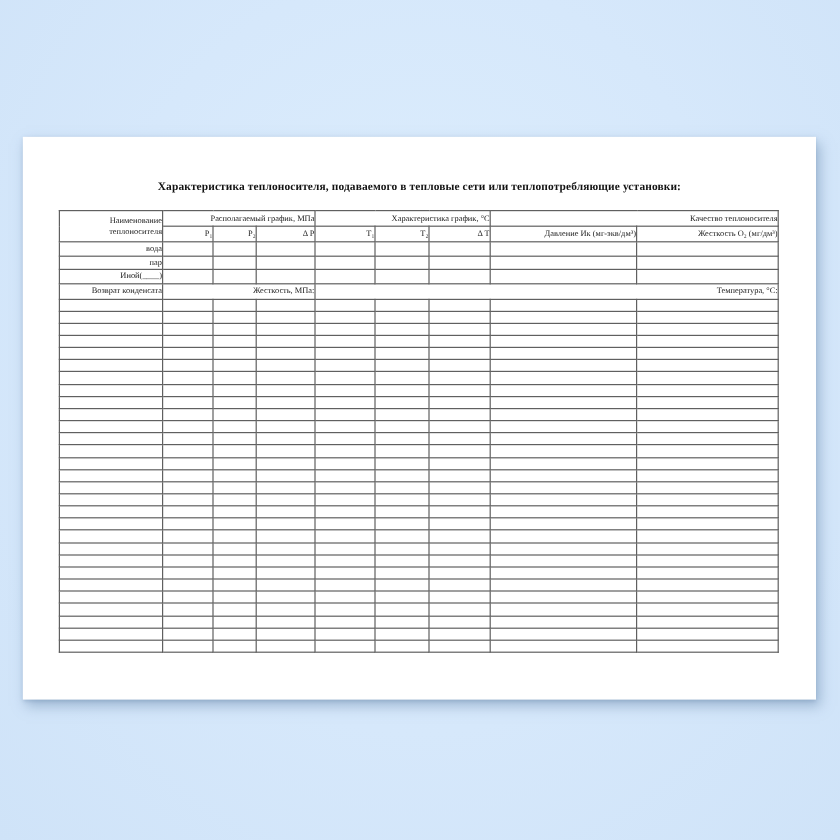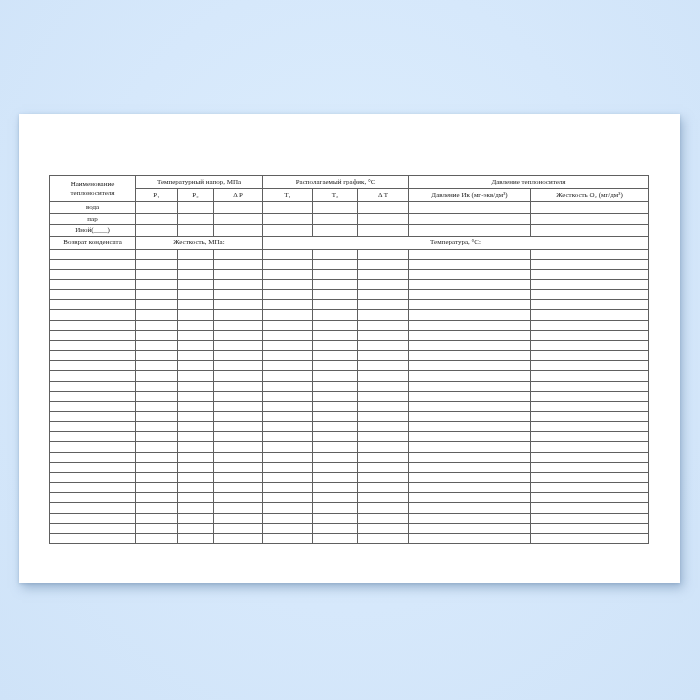--- a/index.html
+++ b/index.html
@@ -48,66 +48,67 @@
   table.form td {
     border: 1px solid #606060;
     padding: 0;
     font-size: 7px;
     font-weight: normal;
     line-height: 1.15;
     vertical-align: middle;
     overflow: hidden;
   }
   table.form th {
-    text-align: center;
+    text-align: right;
     white-space: normal;
   }
   tr.group-row  { height: 13px; }
   tr.sub-row    { height: 13px; }
   tr.carrier    { height: 11.5px; }
   tr.condensate { height: 13px; }
   tr.empty      { height: 10.17px; }
   td.label {
-    text-align: center;
+    text-align: right;
     padding-left: 2.5px;
     white-space: nowrap;
     margin-left: 27px;
   }
   th.delta {
     font-size: 8.5px;
   }
   th.quality-sub {
     font-size: 6.8px;
     white-space: nowrap;
   }
 </style>
 </head>
 <body>
 
 <div class="page">
 
+  <div class="doc-title">Характеристика теплоносителя, подаваемого в тепловые сети или теплопотребляющие установки:</div>
 
   <table class="form">
     <colgroup>
       <col style="width:86px">
       <col style="width:42px">
       <col style="width:36px">
       <col style="width:49px">
       <col style="width:50px">
       <col style="width:45px">
       <col style="width:51px">
       <col style="width:122px">
       <col style="width:118px">
     </colgroup>
     <thead>
       <tr class="group-row">
         <th rowspan="2">Наименование теплоносителя</th>
-        <th colspan="3">Температурный напор, МПа</th>
-        <th colspan="3">Располагаемый график, °С</th>
-        <th colspan="2">Давление теплоносителя</th>
+        <th colspan="3">Располагаемый график, МПа</th>
+        <th colspan="3">Характеристика график, °С</th>
+        <th colspan="2">Качество теплоносителя</th>
       </tr>
       <tr class="sub-row">
         <th>Р₁</th>
         <th>Р₂</th>
         <th class="delta">Δ Р</th>
         <th>Т₁</th>
         <th>Т₂</th>
         <th class="delta">Δ Т</th>
         <th class="quality-sub">Давление Ик (мг-экв/дм³)</th>
         <th class="quality-sub">Жесткость О₂ (мг/дм³)</th>

